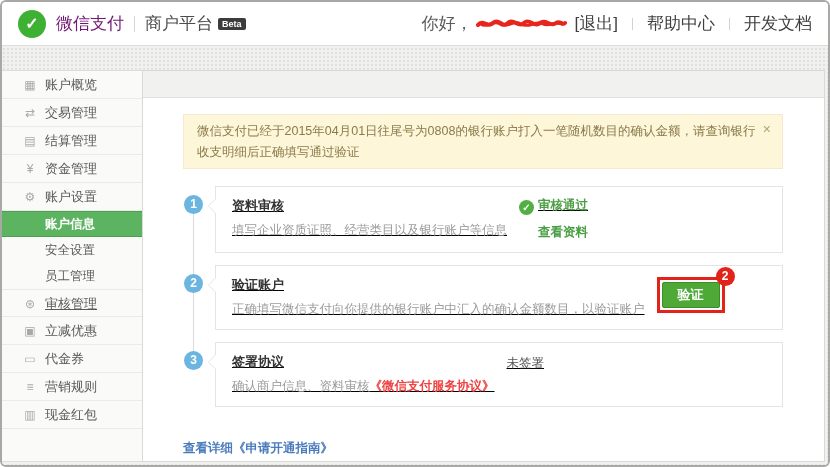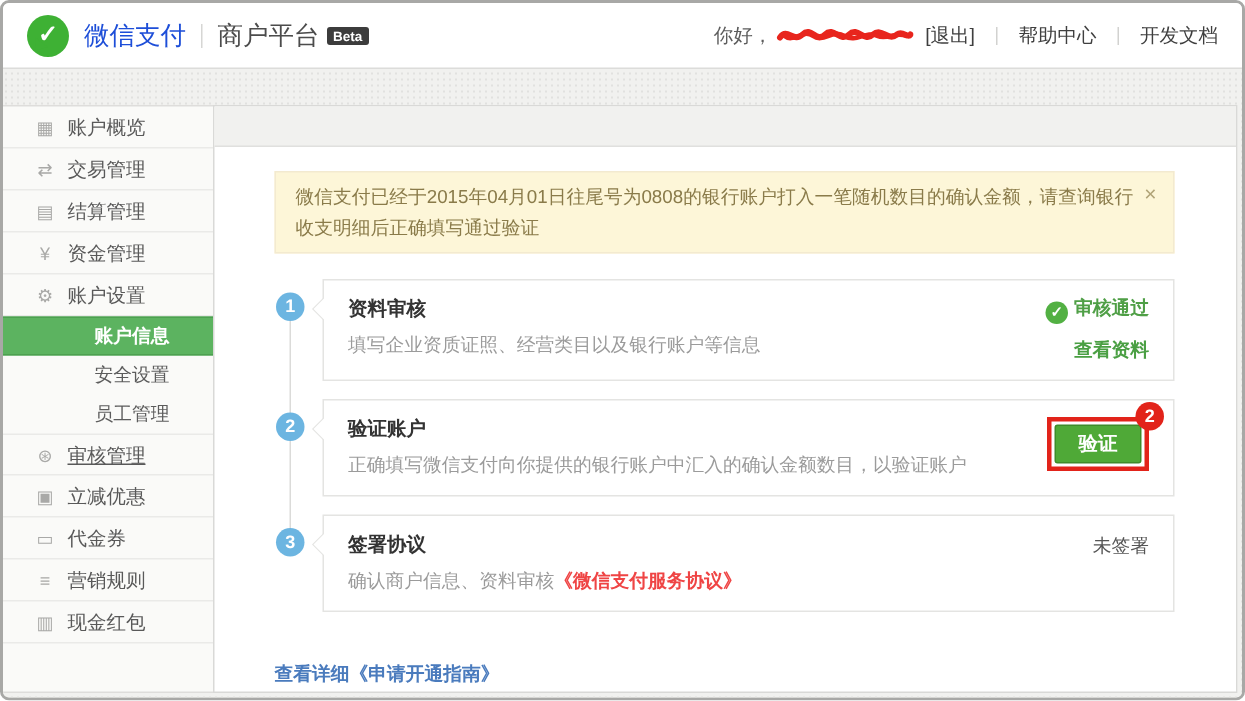--- a/index.html
+++ b/index.html
@@ -11,43 +11,43 @@
 
   
   .header { position:absolute; top:0; left:0; right:0; height:44px; background:#fff;
             border-bottom:1px solid #dcdcda; display:flex; align-items:center;
             padding:0 16px; z-index:5; }
   .logo { position:relative; width:28px; height:28px; border-radius:50%; background:#3eb134;
           color:#fff; text-align:center; line-height:28px; font-size:16px; font-weight:bold;
           margin-right:10px; flex-shrink:0; }
   .logo::after { content:""; position:absolute; left:1px; bottom:-1px; width:0; height:0;
                  border:5px solid transparent; border-top:7px solid #3eb134; transform:rotate(38deg); }
-  .brand { font-size:17px; color:#1d4ed8; }
+  .brand { font-size:17px; color:#701a75; }
   .brand-sep { width:1px; height:16px; background:#d6d6d4; margin:0 10px; }
   .product { font-size:17px; color:#4c4c4c; }
   .beta { display:inline-block; background:#3c3c3c; color:#fff; font-size:9px; font-weight:bold;
           padding:1px 4px; border-radius:2px; margin-left:5px; vertical-align:8px; }
-  .header-right { margin-left:auto; display:flex; align-items:center; font-size:13px; color:#5c5c5c;justify-content:flex-end; }
+  .header-right { margin-left:auto; display:flex; align-items:center; font-size:17px; color:#5c5c5c;justify-content:flex-end; }
   .scribble { margin:0 4px 0 2px; }
   .logout { color:#3f3f3f; cursor:pointer; margin-left:4px; }
   .nav-sep { width:1px; height:12px; background:#d2d2d0; margin:0 14px; }
   .nav-link { color:#3f3f3f; cursor:pointer; }
 
   
   .band { position:absolute; top:45px; left:0; right:0; bottom:0; background-color:#f1f1ef;
           background-image:radial-gradient(#e1e1df 1px, transparent 1px); background-size:4px 4px; }
 
   
   .sidebar { position:absolute; left:0; top:68px; width:140px; bottom:3px; background:#fafaf8;
              border-top:1px solid #dedddb; border-bottom:1px solid #dedddb; z-index:2; }
   .menu-item { height:28px; line-height:28px; padding-left:20px; font-size:13px; color:#595959;
                border-bottom:1px solid #eaeae8; cursor:pointer; white-space:nowrap; }
   .menu-icon { display:inline-block; width:16px; margin-right:7px; color:#a9a9a7; text-align:center;
                font-size:12px; }
-  .sub-item { height:26px; line-height:26px; padding-left:61px; font-size:12.5px; color:#5c5c5c;
+  .sub-item { height:26px; line-height:26px; padding-left:43px; font-size:12.5px; color:#5c5c5c;
               cursor:pointer; white-space:nowrap; }
   .sub-item.active { background:#5cb360; border-top:1px solid #4da050; border-bottom:1px solid #4da050;
                      color:#fff; font-weight:bold; line-height:24px; }
 
   
   .panel { position:absolute; left:140px; top:68px; right:3px; bottom:3px; background:#fff;
            border:1px solid #d9d9d7; z-index:1; }
   .tabrow { height:27px; background:#f1f1ef; border-bottom:1px solid #e0e0de; }
   .tabs { position:absolute; left:150px; top:62px; display:flex; z-index:6; }
   .tab { height:33px; line-height:33px; padding:0 13px; font-size:13px; font-weight:bold; color:#454545;
@@ -66,21 +66,21 @@
                   line-height:14px; cursor:pointer; }
 
   
   .steps { position:relative; margin-top:17px; }
   .connector { position:absolute; left:10px; top:19px; bottom:40px; width:1px; background:#dbdbd9; }
   .step { display:flex; align-items:flex-start; margin-bottom:12px; position:relative; }
   .step-num { width:19px; height:19px; border-radius:50%; background:#6cb5e1; color:#fff; font-size:12px;
               font-weight:bold; line-height:19px; text-align:center; margin:9px 12px 0 1px;
               position:relative; z-index:1; flex-shrink:0; }
   .step-box { flex:1; background:#fff; border:1px solid #e4e4e2; padding:10px 16px 11px 16px;
-              display:flex; justify-content:space-between; position:relative; min-height:58px; }
+              display:flex; position:relative; min-height:58px;text-decoration:underline; }
   .step-box::before { content:""; position:absolute; left:-8px; top:11px; width:0; height:0;
                       border:8px solid transparent; border-left:none; border-right:8px solid #e4e4e2; }
   .step-box::after { content:""; position:absolute; left:-7px; top:12px; width:0; height:0;
                      border:7px solid transparent; border-left:none; border-right:7px solid #fff; }
   .step-title { font-size:13px; font-weight:bold; color:#333; }
   .step-desc { font-size:12.5px; color:#9b9b9b; margin-top:7px; }
   .desc-link { color:#ef4444; font-weight:bold; cursor:pointer; }
   .step-side { text-align:right; flex-shrink:0; margin-left:12px; }
   .status-pass { color:#4f9f46; font-size:12.5px; font-weight:bold; }
   .check-circle { display:inline-block; width:15px; height:15px; border-radius:50%; background:#52b043;

